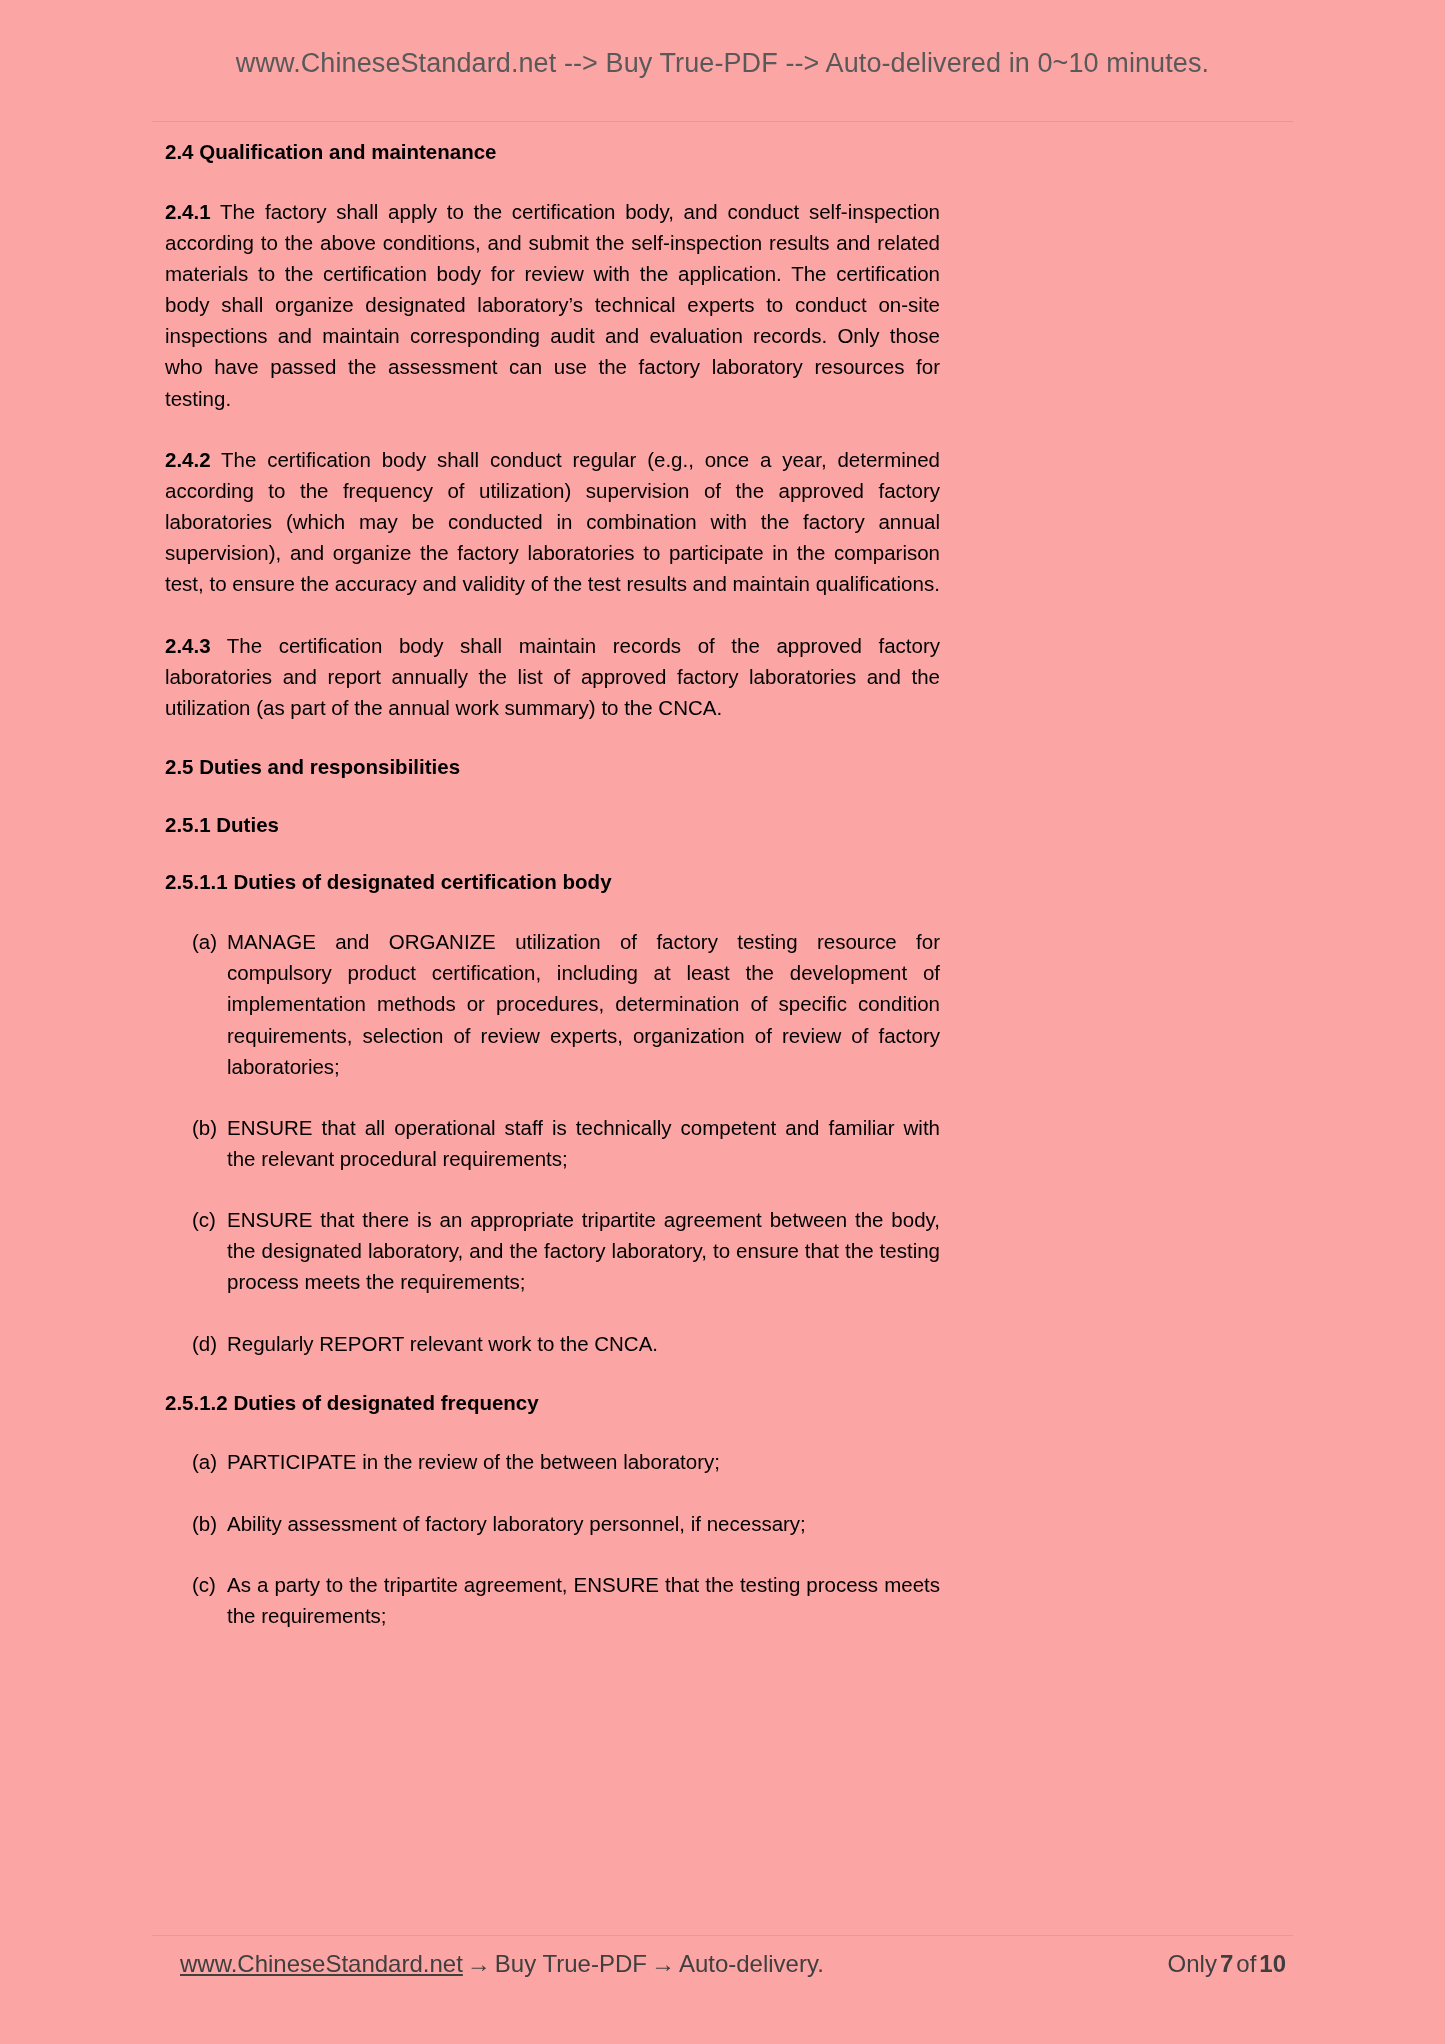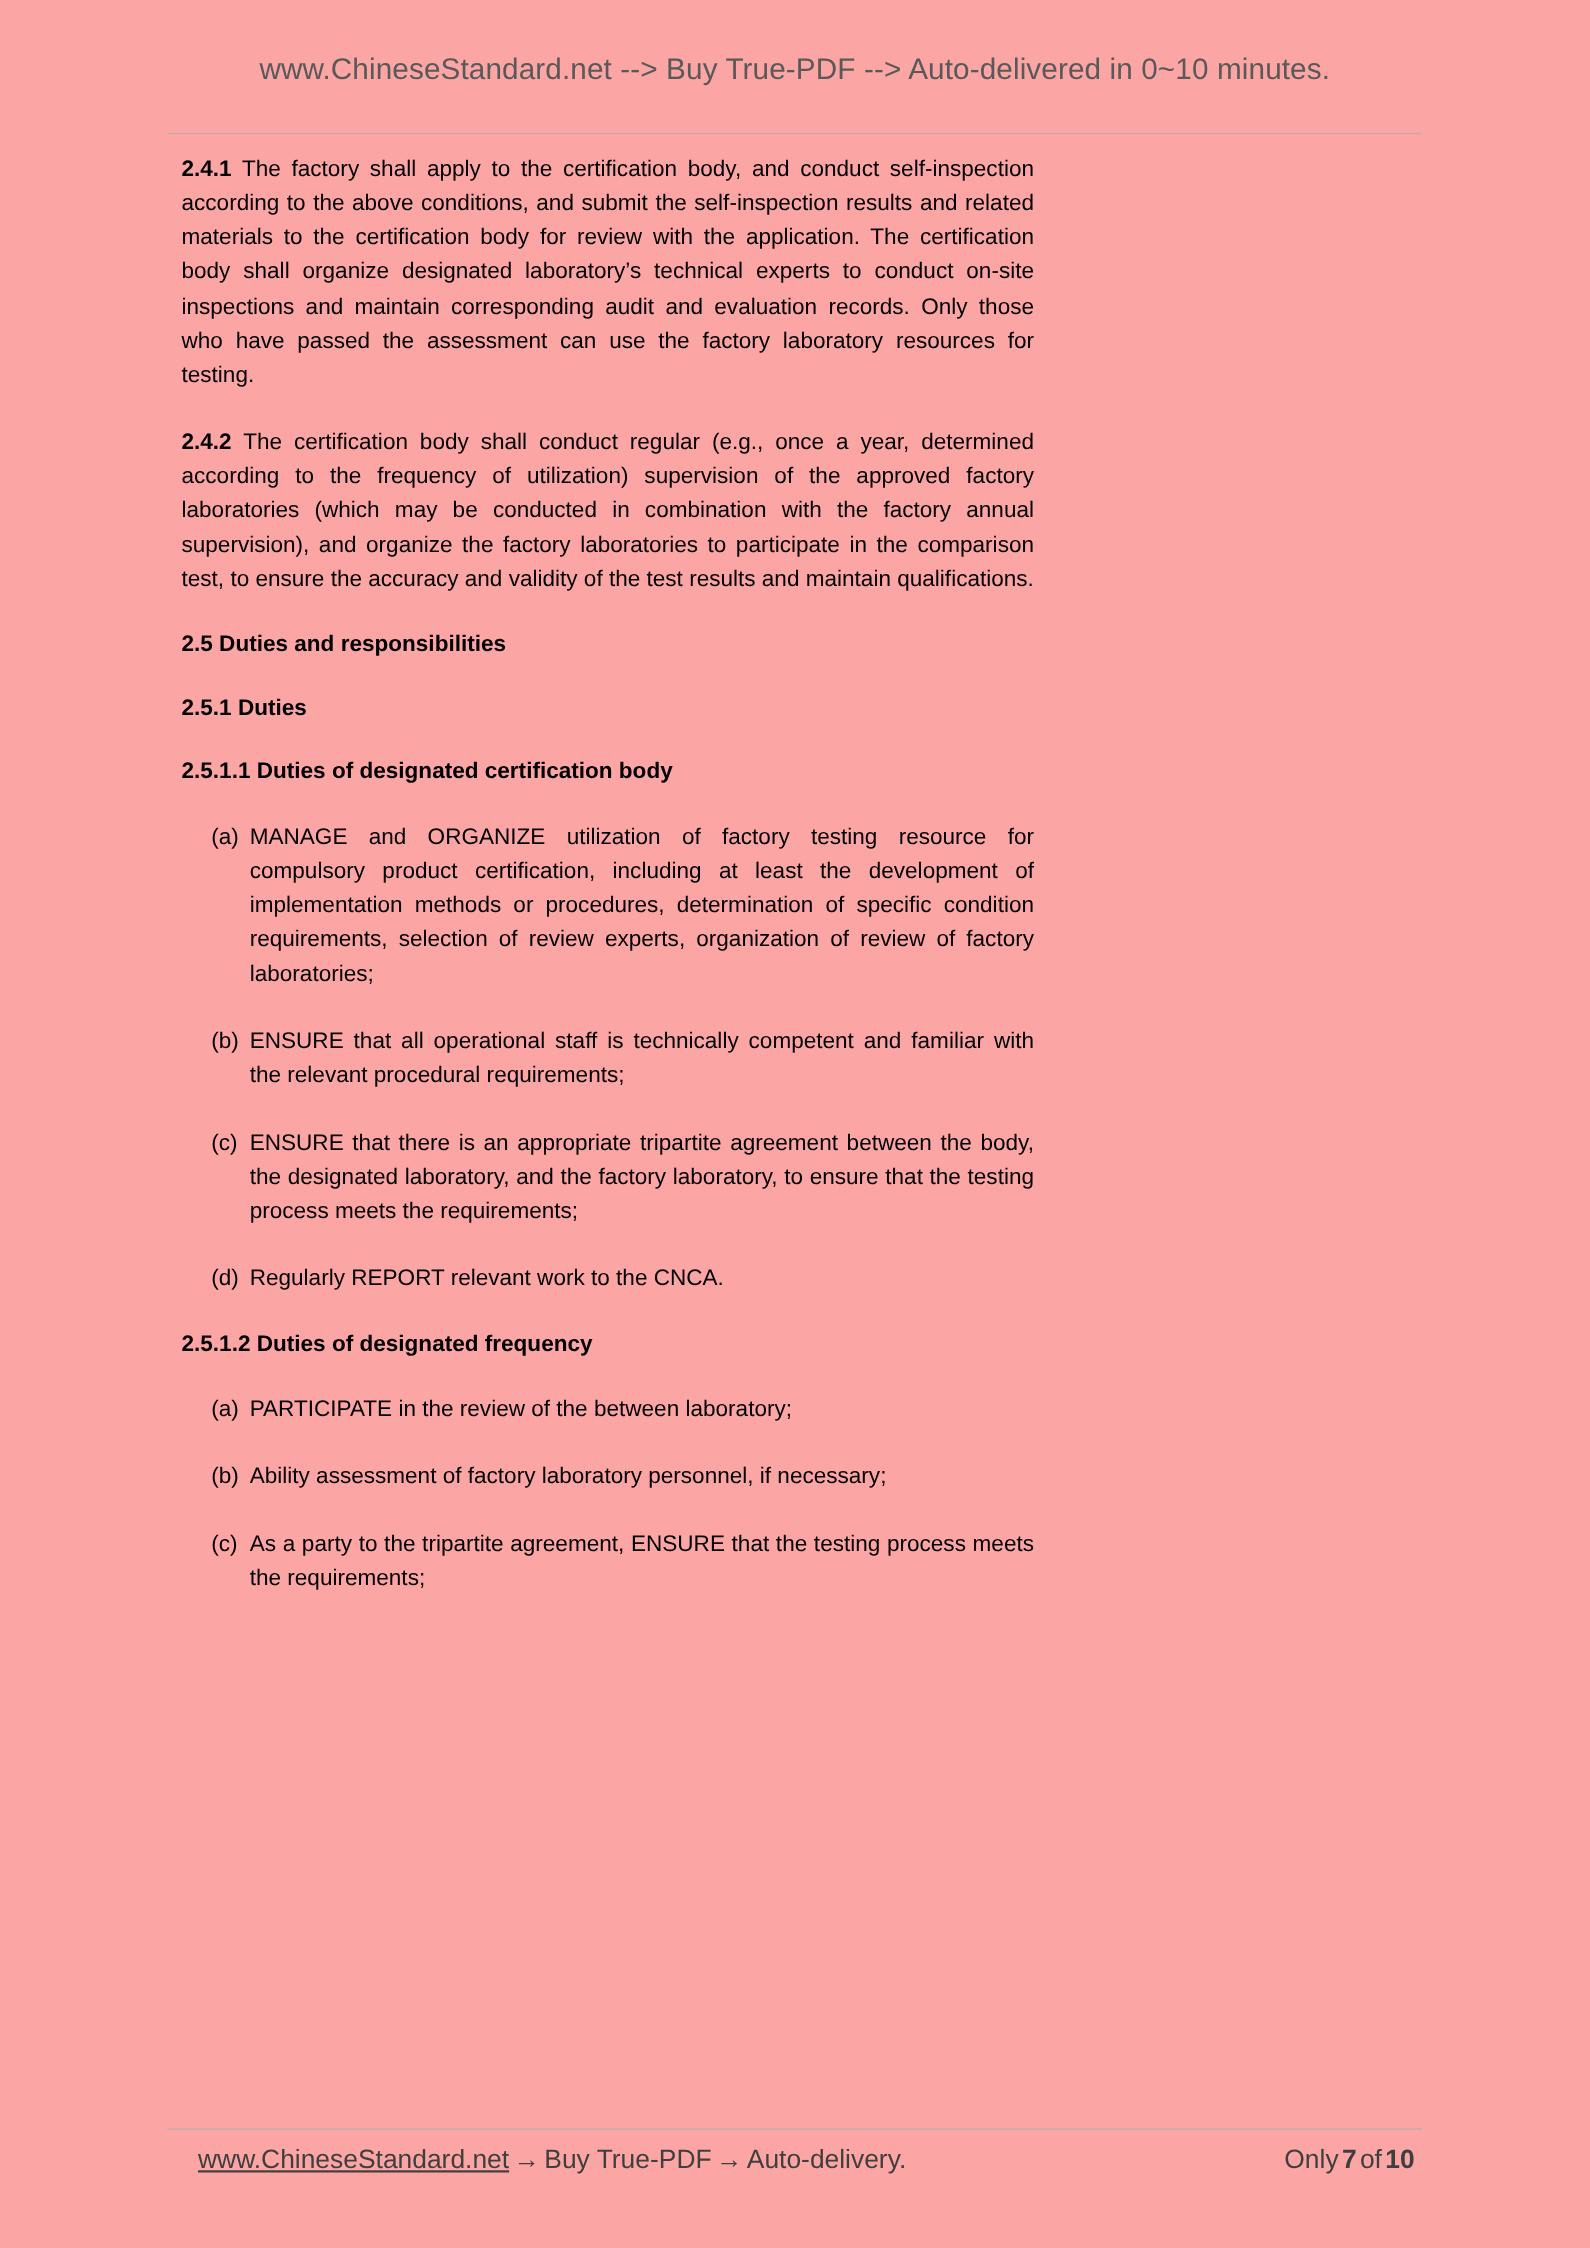--- a/index.html
+++ b/index.html
@@ -161,25 +161,27 @@
 
 <div class="page">
 
   <div class="page-header">
     <div class="header-promo">www.ChineseStandard.net --&gt; Buy True-PDF --&gt; Auto-delivered in 0~10 minutes.</div>
   </div>
   <div class="header-rule"></div>
 
   <div class="content">
 
+    <h2 class="sec-head">2.4 Qualification and maintenance</h2>
 
     <p class="para"><span class="lead">2.4.1</span><span> The factory shall apply to the certification body, and conduct self-inspection according to the above conditions, and submit the self-inspection results and related materials to the certification body for review with the application. The certification body shall organize designated laboratory’s technical experts to conduct on-site inspections and maintain corresponding audit and evaluation records. Only those who have passed the assessment can use the factory laboratory resources for testing.</span></p>
 
     <p class="para"><span class="lead">2.4.2</span><span> The certification body shall conduct regular (e.g., once a year, determined according to the frequency of utilization) supervision of the approved factory laboratories (which may be conducted in combination with the factory annual supervision), and organize the factory laboratories to participate in the comparison test, to ensure the accuracy and validity of the test results and maintain qualifications.</span></p>
 
+    <p class="para"><span class="lead">2.4.3</span><span> The certification body shall maintain records of the approved factory laboratories and report annually the list of approved factory laboratories and the utilization (as part of the annual work summary) to the CNCA.</span></p>
 
     <h2 class="sec-head">2.5 Duties and responsibilities</h2>
 
     <h3 class="sub-head">2.5.1 Duties</h3>
 
     <h3 class="sub-head">2.5.1.1 Duties of designated certification body</h3>
 
     <ul class="letter-list">
       <li><span class="marker">(a)</span><span>MANAGE and ORGANIZE utilization of factory testing resource for compulsory product certification, including at least the development of implementation methods or procedures, determination of specific condition requirements, selection of review experts, organization of review of factory laboratories;</span></li>
       <li><span class="marker">(b)</span><span>ENSURE that all operational staff is technically competent and familiar with the relevant procedural requirements;</span></li>

